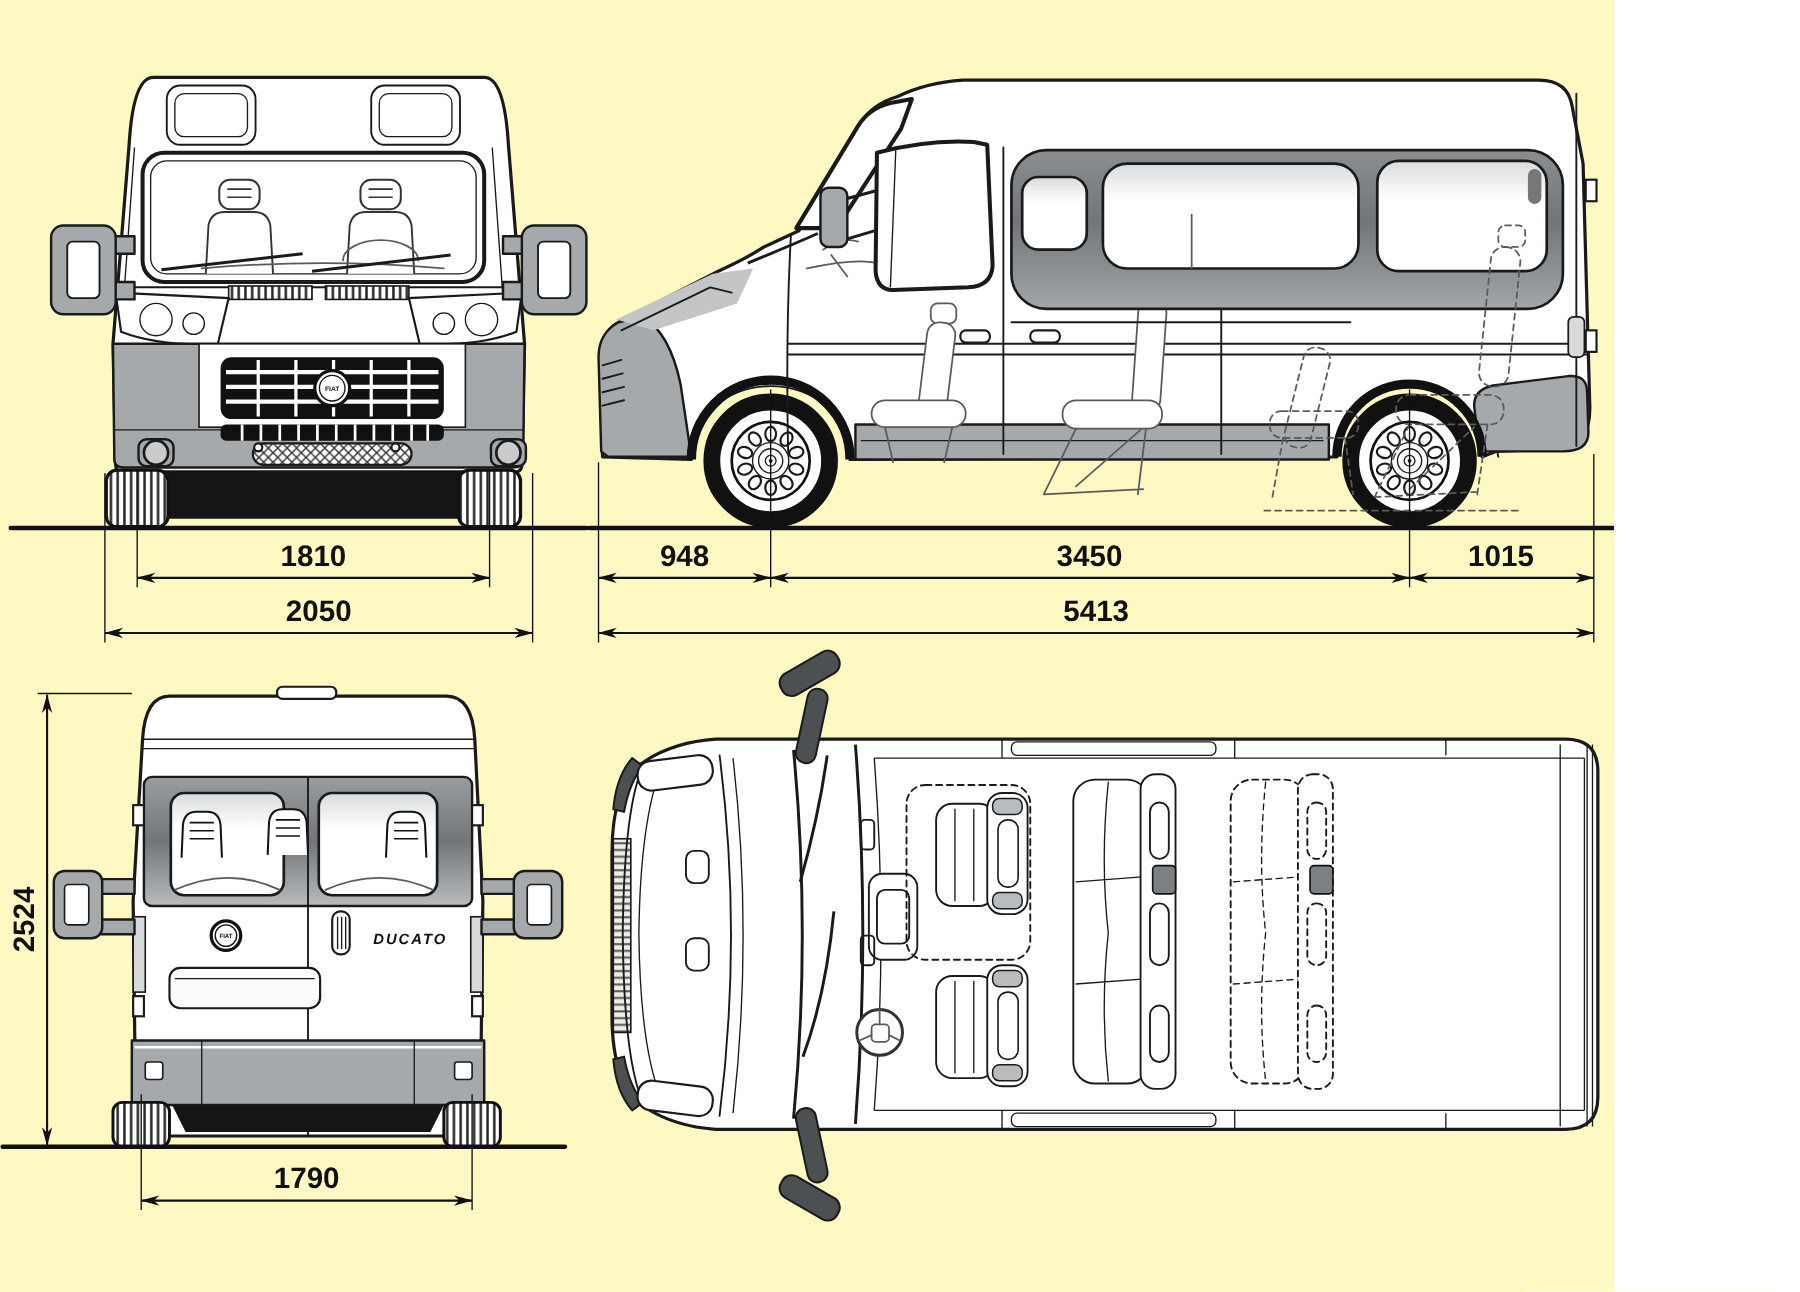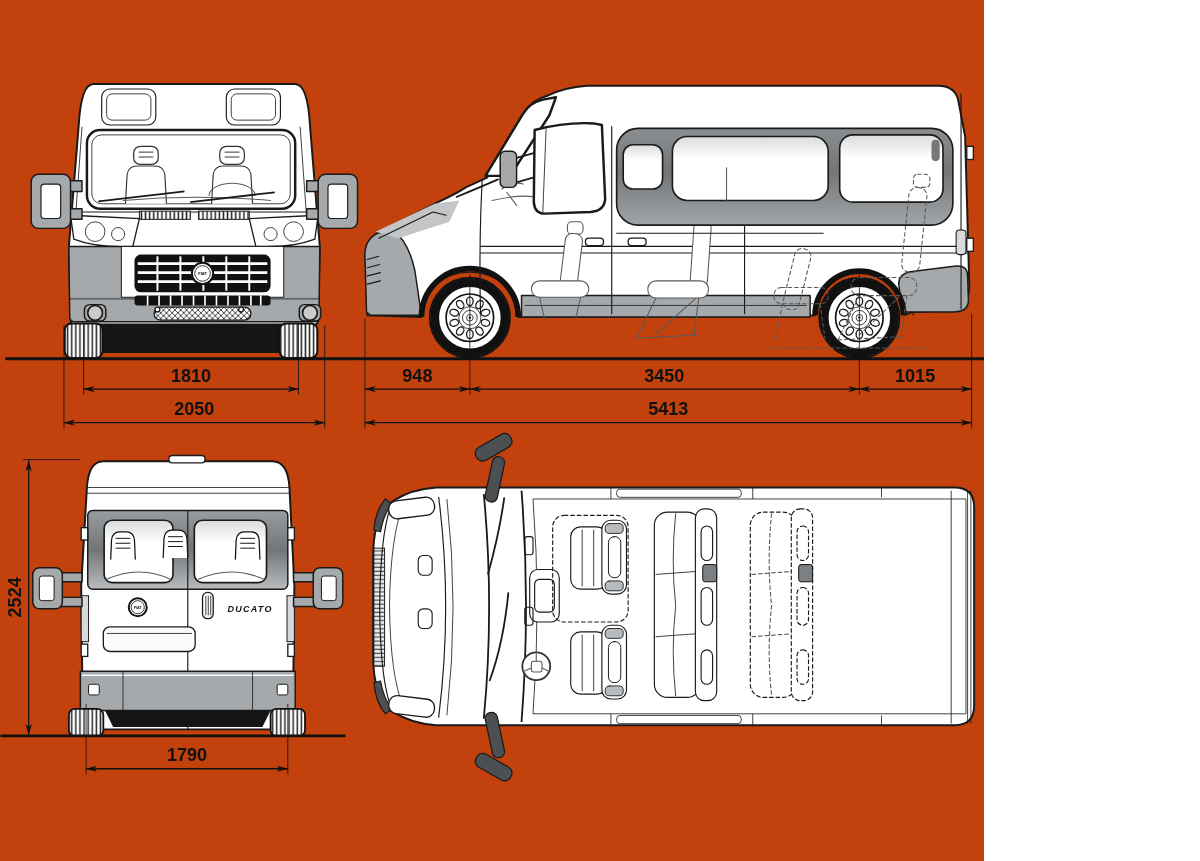--- a/index.html
+++ b/index.html
@@ -1,16 +1,16 @@
 <!DOCTYPE html>
 <html><head>
 <meta charset="utf-8">
 <style>
   html,body{margin:0;padding:0;background:#fff}
-  .stage{position:relative;width:984px;height:861px;background:#c2410c;overflow:hidden}
+  .stage{position:relative;width:1076px;height:861px;background:#fef9c3;overflow:hidden}
   .stage svg{position:absolute;left:0;top:0;width:100%;height:100%}
   .oln{fill:#fff;stroke:#1a1a1a;stroke-width:2.4;stroke-linejoin:round}
   .ln{fill:none;stroke:#1a1a1a;stroke-width:1.4;stroke-linejoin:round;stroke-linecap:round}
   .ln2{fill:none;stroke:#1a1a1a;stroke-width:2.2;stroke-linejoin:round}
   .ln3{fill:#fff;stroke:#1a1a1a;stroke-width:3;stroke-linejoin:round}
   .thin{fill:none;stroke:#1a1a1a;stroke-width:1}
   .w{fill:#fff;stroke:#1a1a1a;stroke-width:1.6}
   .lt{fill:none;stroke:#5a5a5a;stroke-width:1.3;stroke-linejoin:round;stroke-linecap:round}
   .dash{stroke-dasharray:4.5 3.5}
   .gray{fill:#a6a9ab;stroke:#1a1a1a;stroke-width:1.8;stroke-linejoin:round}

